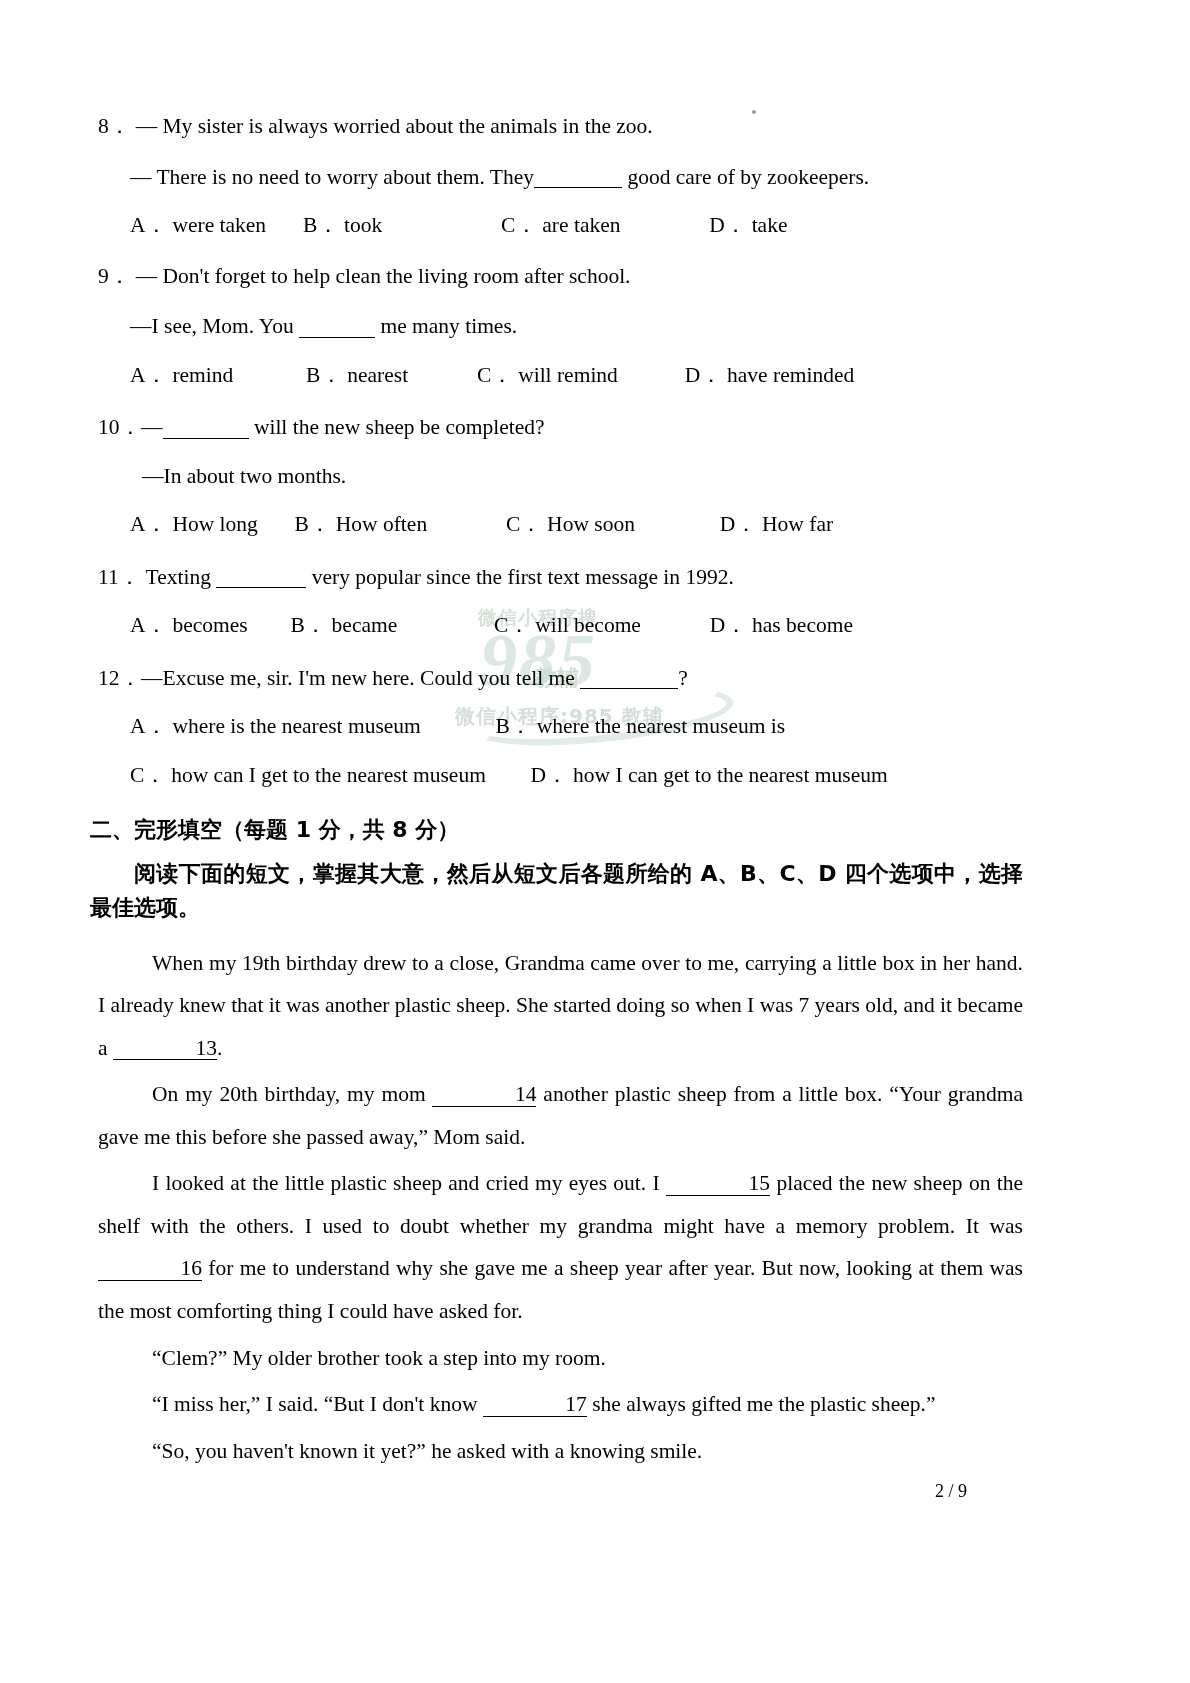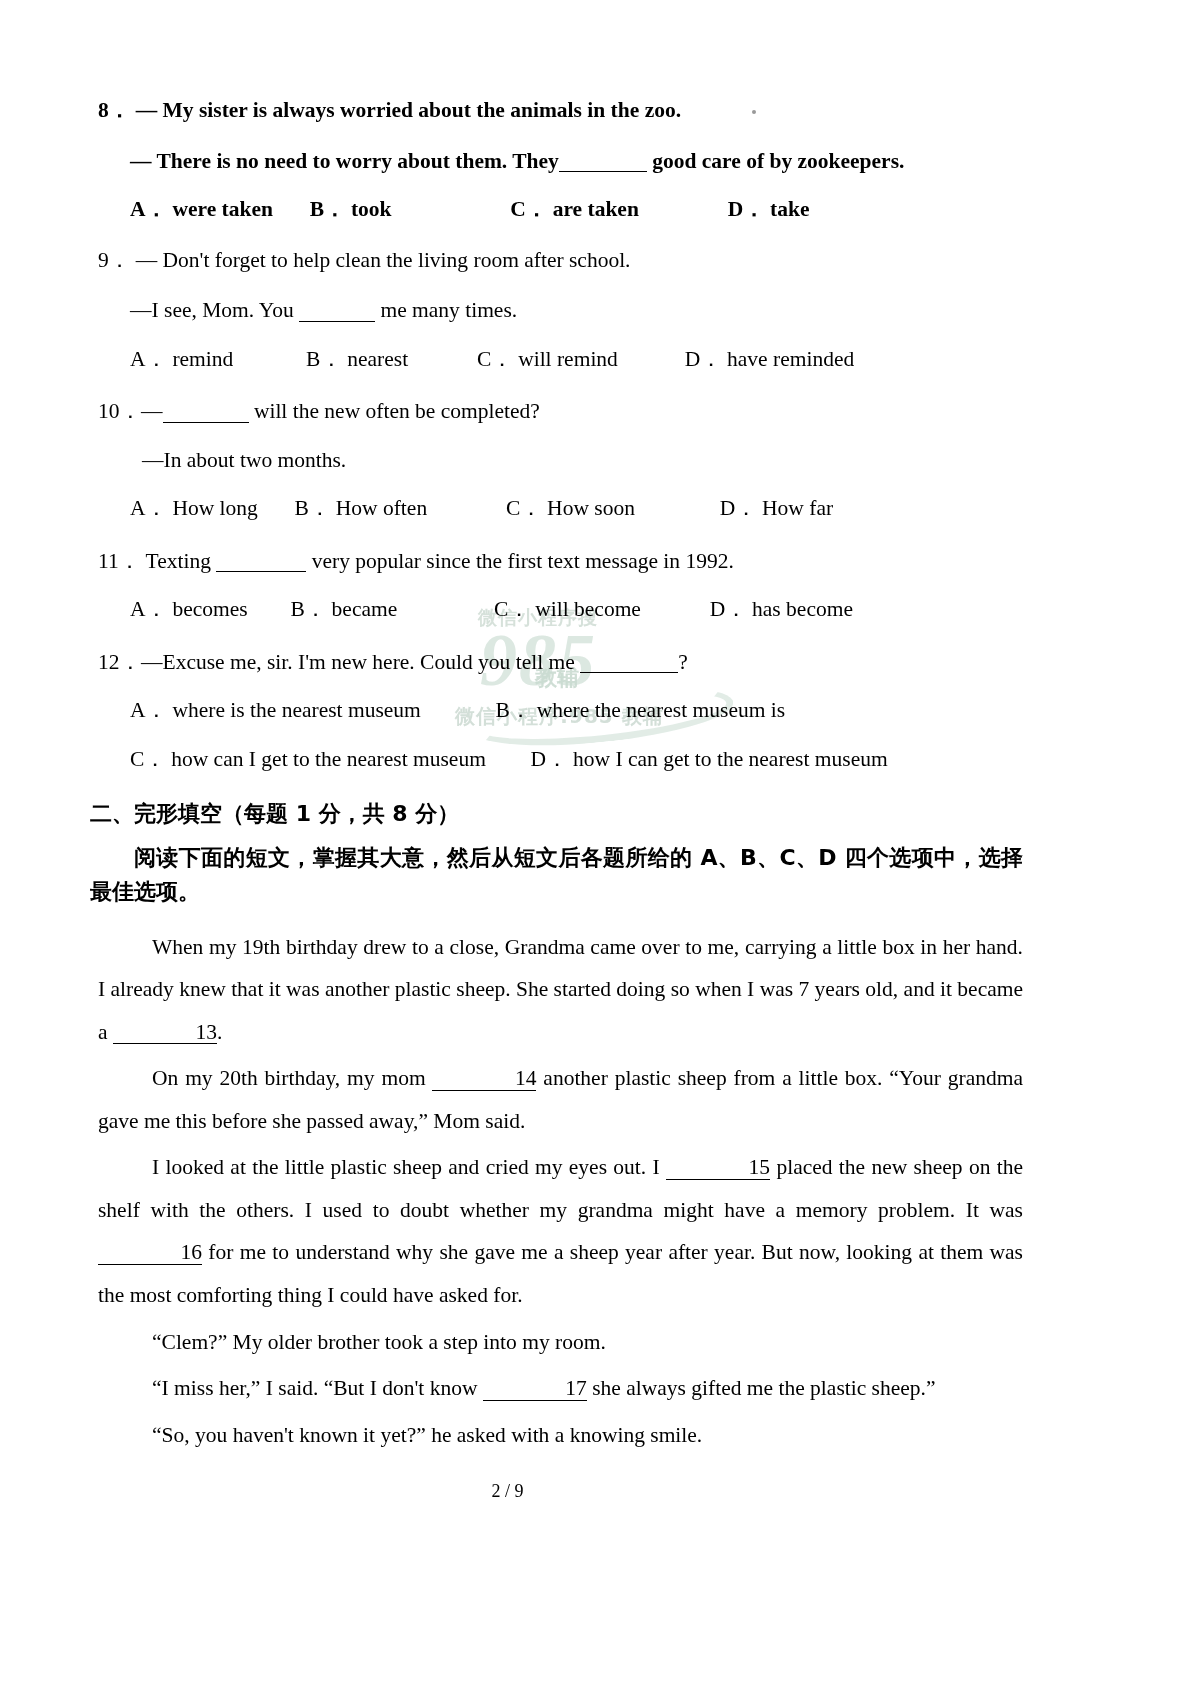--- a/index.html
+++ b/index.html
@@ -162,42 +162,41 @@
     vertical-align: baseline;
     line-height: 1.05;
     width: 104px;
   }
 
   .footer {
     position: absolute;
     left: 0;
     top: 1481px;
     width: 967px;
-    text-align: center;
+    text-align: right;
     font-size: 18px;
     font-family: "Liberation Serif", serif;
     z-index: 2;
-    margin-left: 24px;
   }
 </style>
 </head>
 <body>
 
 <div class="page">
 
   <div class="wm wm-dot"></div>
   <div class="wm wm-top-text cn">微信小程序搜</div>
   <div class="wm wm-985">985</div>
   <div class="wm wm-jiaofu cn">教辅</div>
   <div class="wm wm-swoosh"></div>
   <div class="wm wm-bottom-text cn">微信小程序:985 教辅</div>
 
   <div class="content">
 
-    <div class="q-block" style="margin-top:0;font-weight:bold;">
+    <div class="q-block" style="margin-top:16px;">
       <div class="q-line q-num-line">
         <span>8．</span><span>&nbsp;</span><span>— My sister is always worried about the animals in the zoo.</span>
       </div>
       <div class="q-line q-cont-line" style="margin-top:27px;">
         <span>— There is no need to worry about them. They</span><span class="blank blank-b8"></span>&nbsp;<span>good care of by zookeepers.</span>
       </div>
       <div class="q-line opt-line" style="margin-top:27px;">
         <span class="opt"><span>A．</span>&nbsp;<span>were taken</span></span>
         <span style="display:inline-block;width:26px"></span>
         <span class="opt"><span>B．</span>&nbsp;<span>took</span></span>
@@ -221,21 +220,21 @@
         <span class="opt"><span>B．</span>&nbsp;<span>nearest</span></span>
         <span style="display:inline-block;width:58px"></span>
         <span class="opt"><span>C．</span>&nbsp;<span>will remind</span></span>
         <span style="display:inline-block;width:56px"></span>
         <span class="opt"><span>D．</span>&nbsp;<span>have reminded</span></span>
       </div>
     </div>
 
     <div class="q-block" style="margin-top:29px;">
       <div class="q-line q-num-line">
-        <span>10．</span><span>—</span><span class="blank blank-b10"></span>&nbsp;<span>will the new often be completed?</span>
+        <span>10．</span><span>—</span><span class="blank blank-b10"></span>&nbsp;<span>will the new sheep be completed?</span>
       </div>
       <div class="q-line" style="margin-top:27px;margin-left:44px;">
         <span>—In about two months.</span>
       </div>
       <div class="q-line opt-line" style="margin-top:27px;">
         <span class="opt"><span>A．</span>&nbsp;<span>How long</span></span>
         <span style="display:inline-block;width:26px"></span>
         <span class="opt"><span>B．</span>&nbsp;<span>How often</span></span>
         <span style="display:inline-block;width:68px"></span>
         <span class="opt"><span>C．</span>&nbsp;<span>How soon</span></span>

